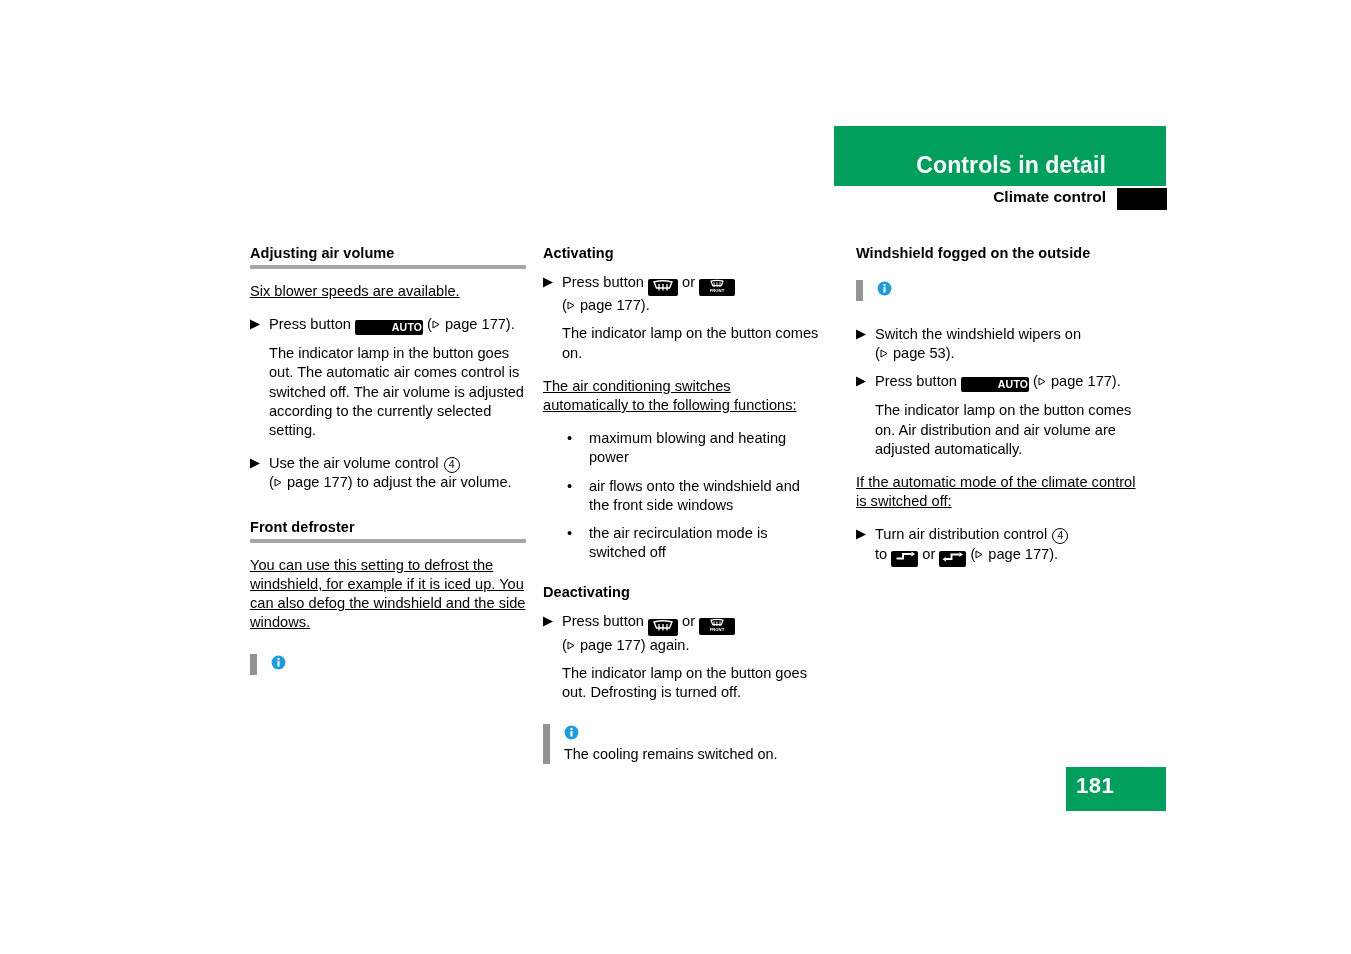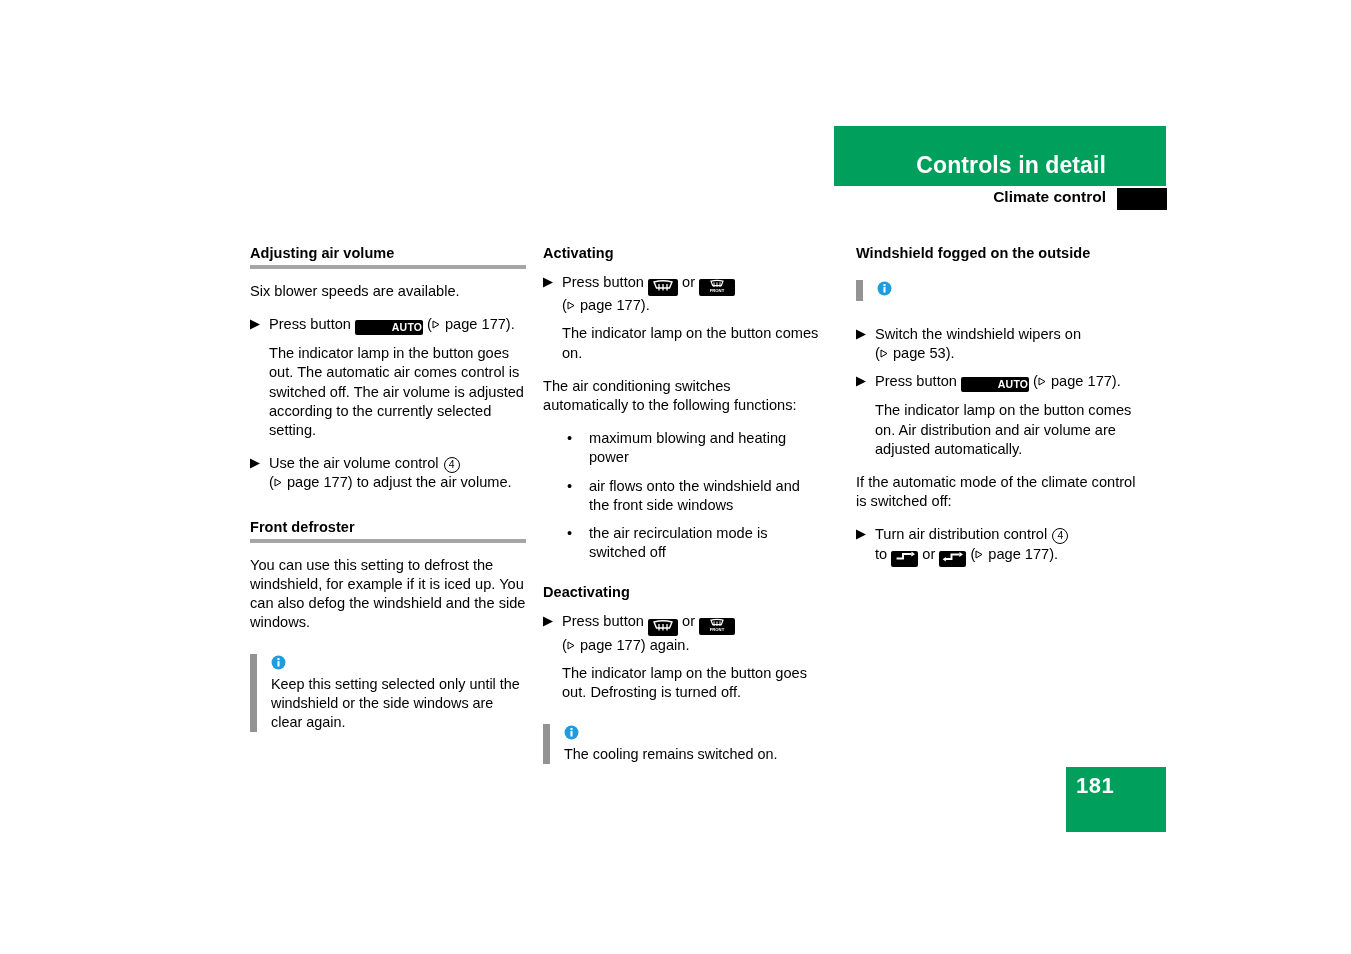--- a/index.html
+++ b/index.html
@@ -88,20 +88,21 @@
     margin-bottom: 13px;
   }
   .sec-gap { height: 11px; }
 
   
   p.body {
     margin: 0 0 0 0;
     font-size: 14.6px;
     line-height: 19.2px;
     letter-spacing: 0.01px;
+    text-decoration: underline;
   }
   .pgap { height: 14px; }
   .pgap-sm { height: 9px; }
 
   
   .step {
     display: flex;
     align-items: flex-start;
   }
   .tri {
@@ -211,21 +212,21 @@
     vertical-align: 0px;
     width: 9px;
   }
 
   
   .pagenum {
     position: absolute;
     left: 1066px;
     top: 767px;
     width: 100px;
-    height: 65px;
+    height: 44px;
     background: #00A05C;
   }
   .pagenum span {
     position: absolute;
     left: 10px;
     top: 6px;
     color: #ffffff;
     font-size: 22px;
     font-weight: bold;
     letter-spacing: 0.5px;
@@ -299,21 +300,20 @@
     <div style="height:22px"></div>
 
     <div class="note">
       <div class="note-bar"></div>
       <div class="note-body">
         <svg class="info-icon" viewBox="0 0 16 16">
           <circle cx="8" cy="8" r="7.4" fill="#1E9CE0"></circle>
           <rect x="6.9" y="6.3" width="2.2" height="6" fill="#fff"></rect>
           <rect x="6.9" y="3.2" width="2.2" height="2.2" fill="#fff"></rect>
         </svg>
-        <div class="note-text">Keep this setting selected only until the windshield or the side windows are clear again.</div>
       </div>
     </div>
   </div>
 
   <div class="col col-2">
 
     <h2 class="sec">Activating</h2>
     <div class="sec-gap"></div>
 
     <div class="step">

